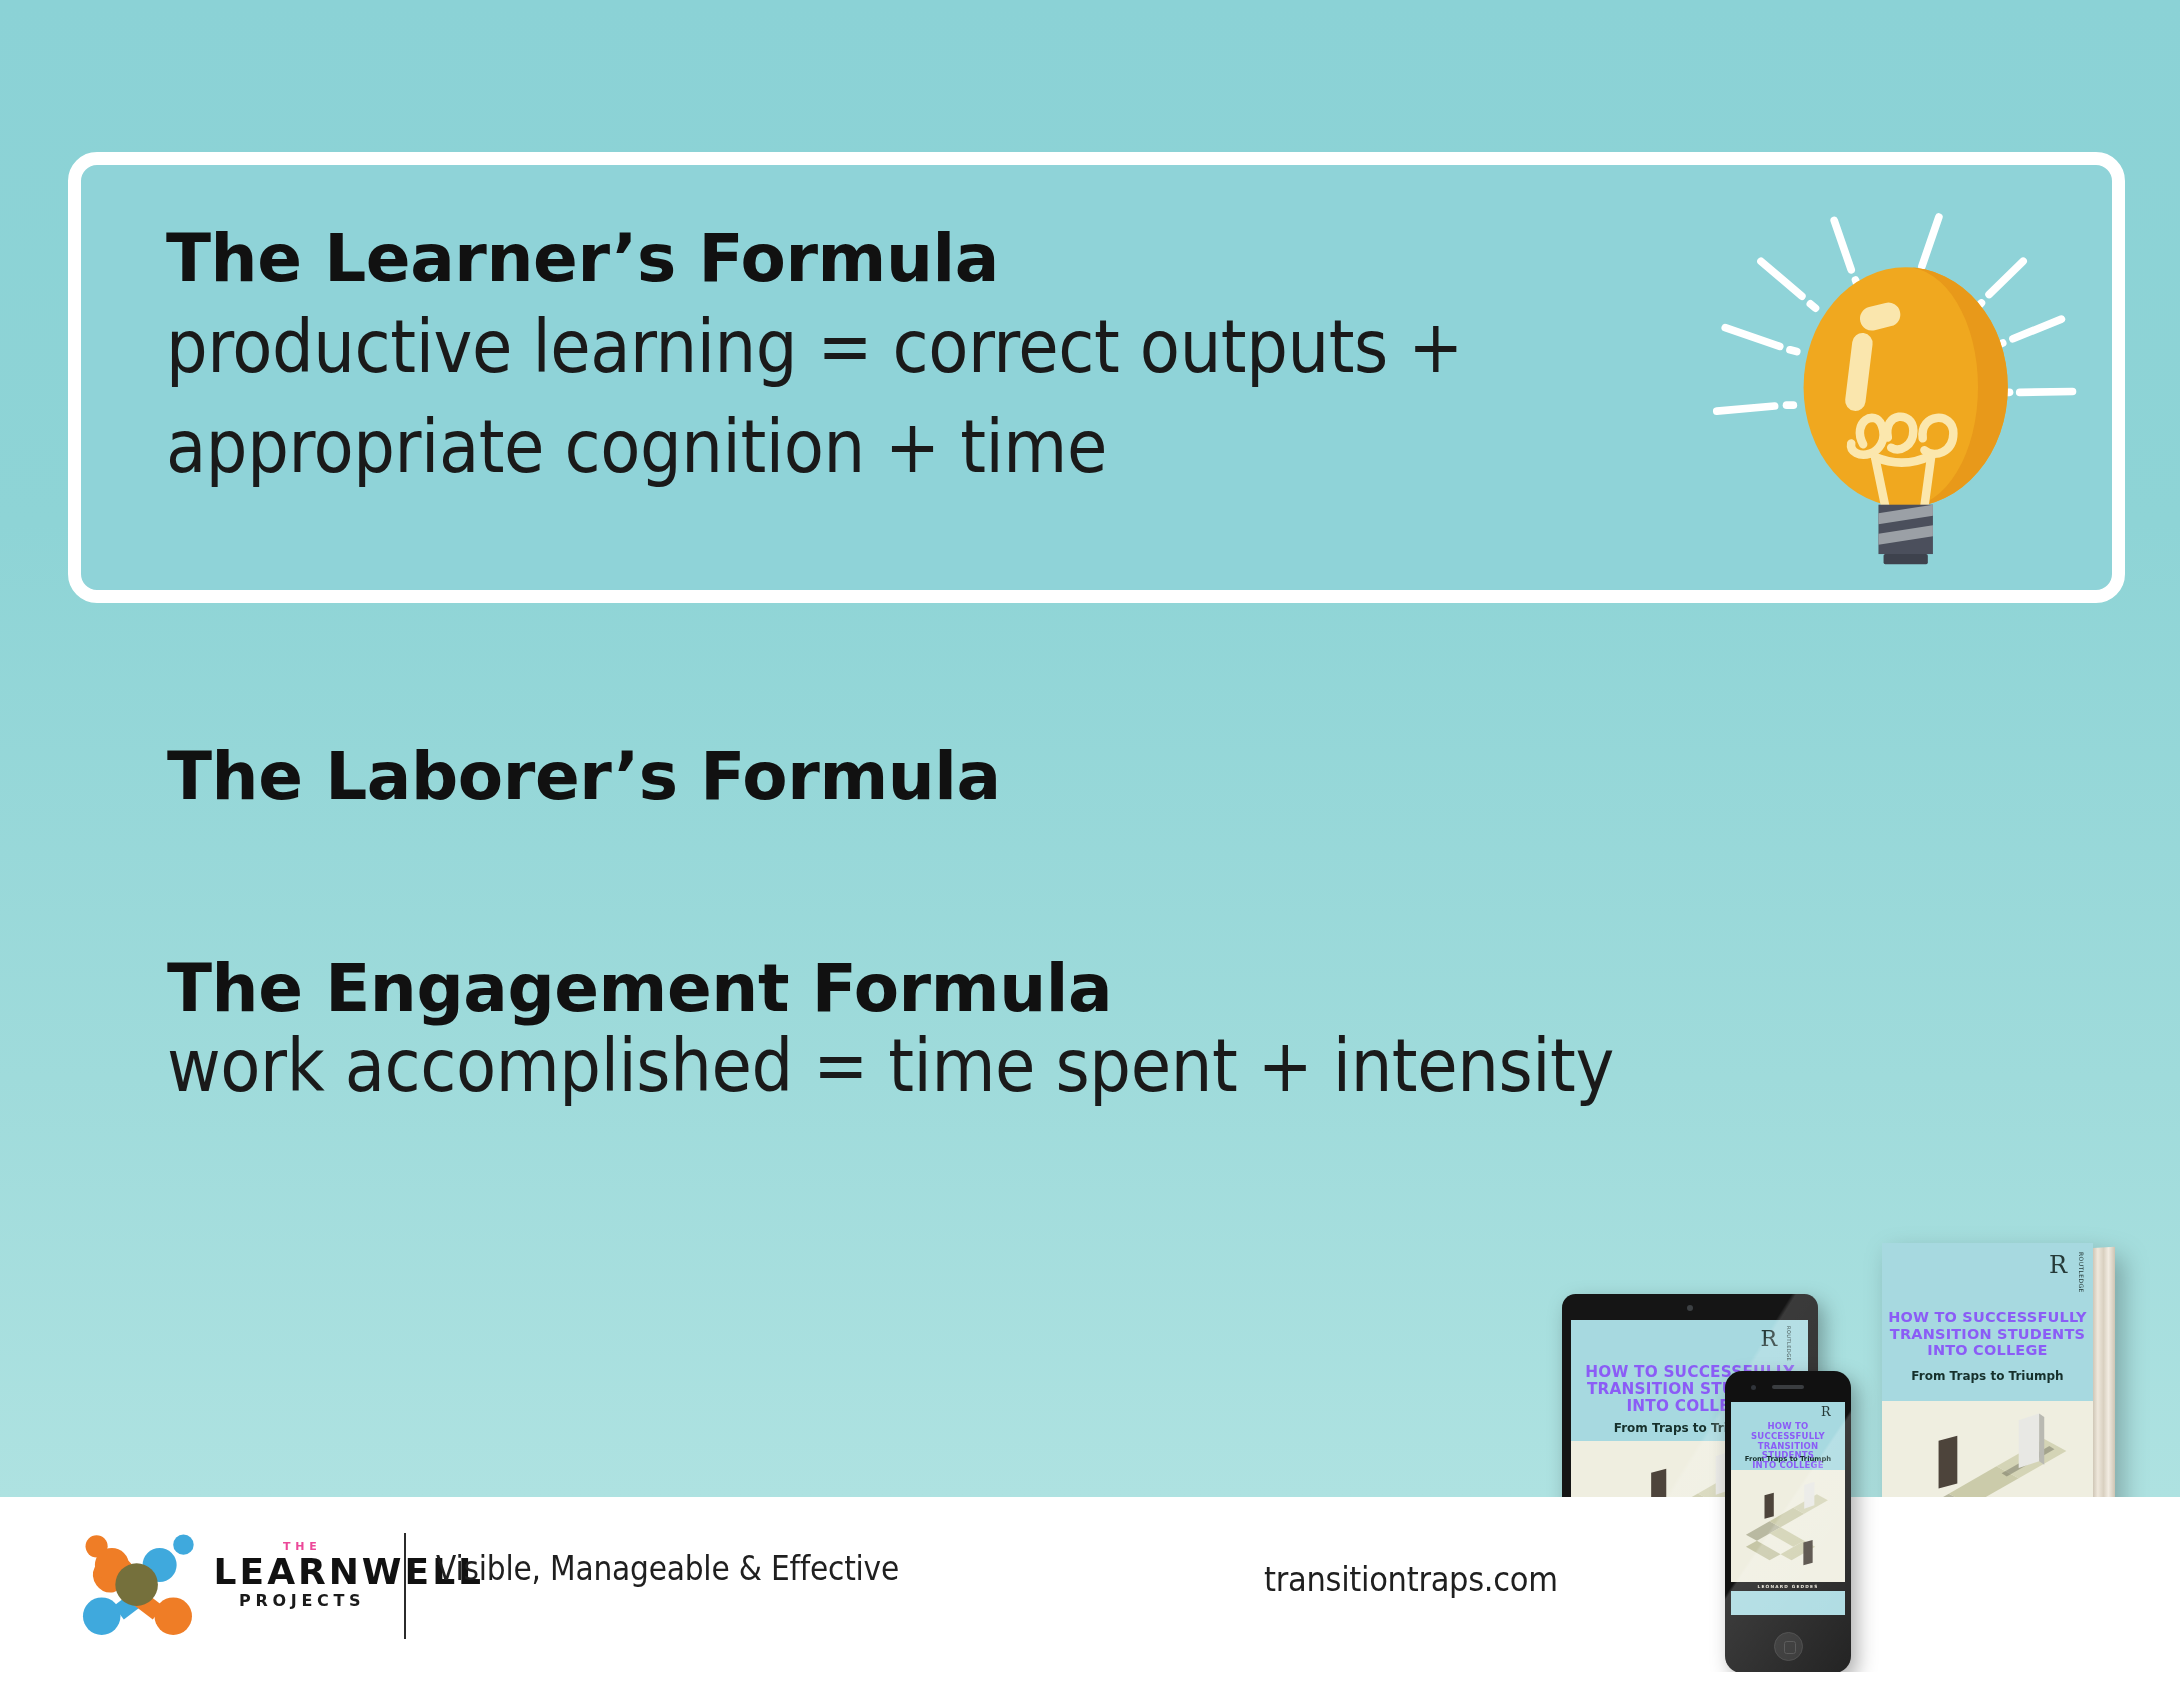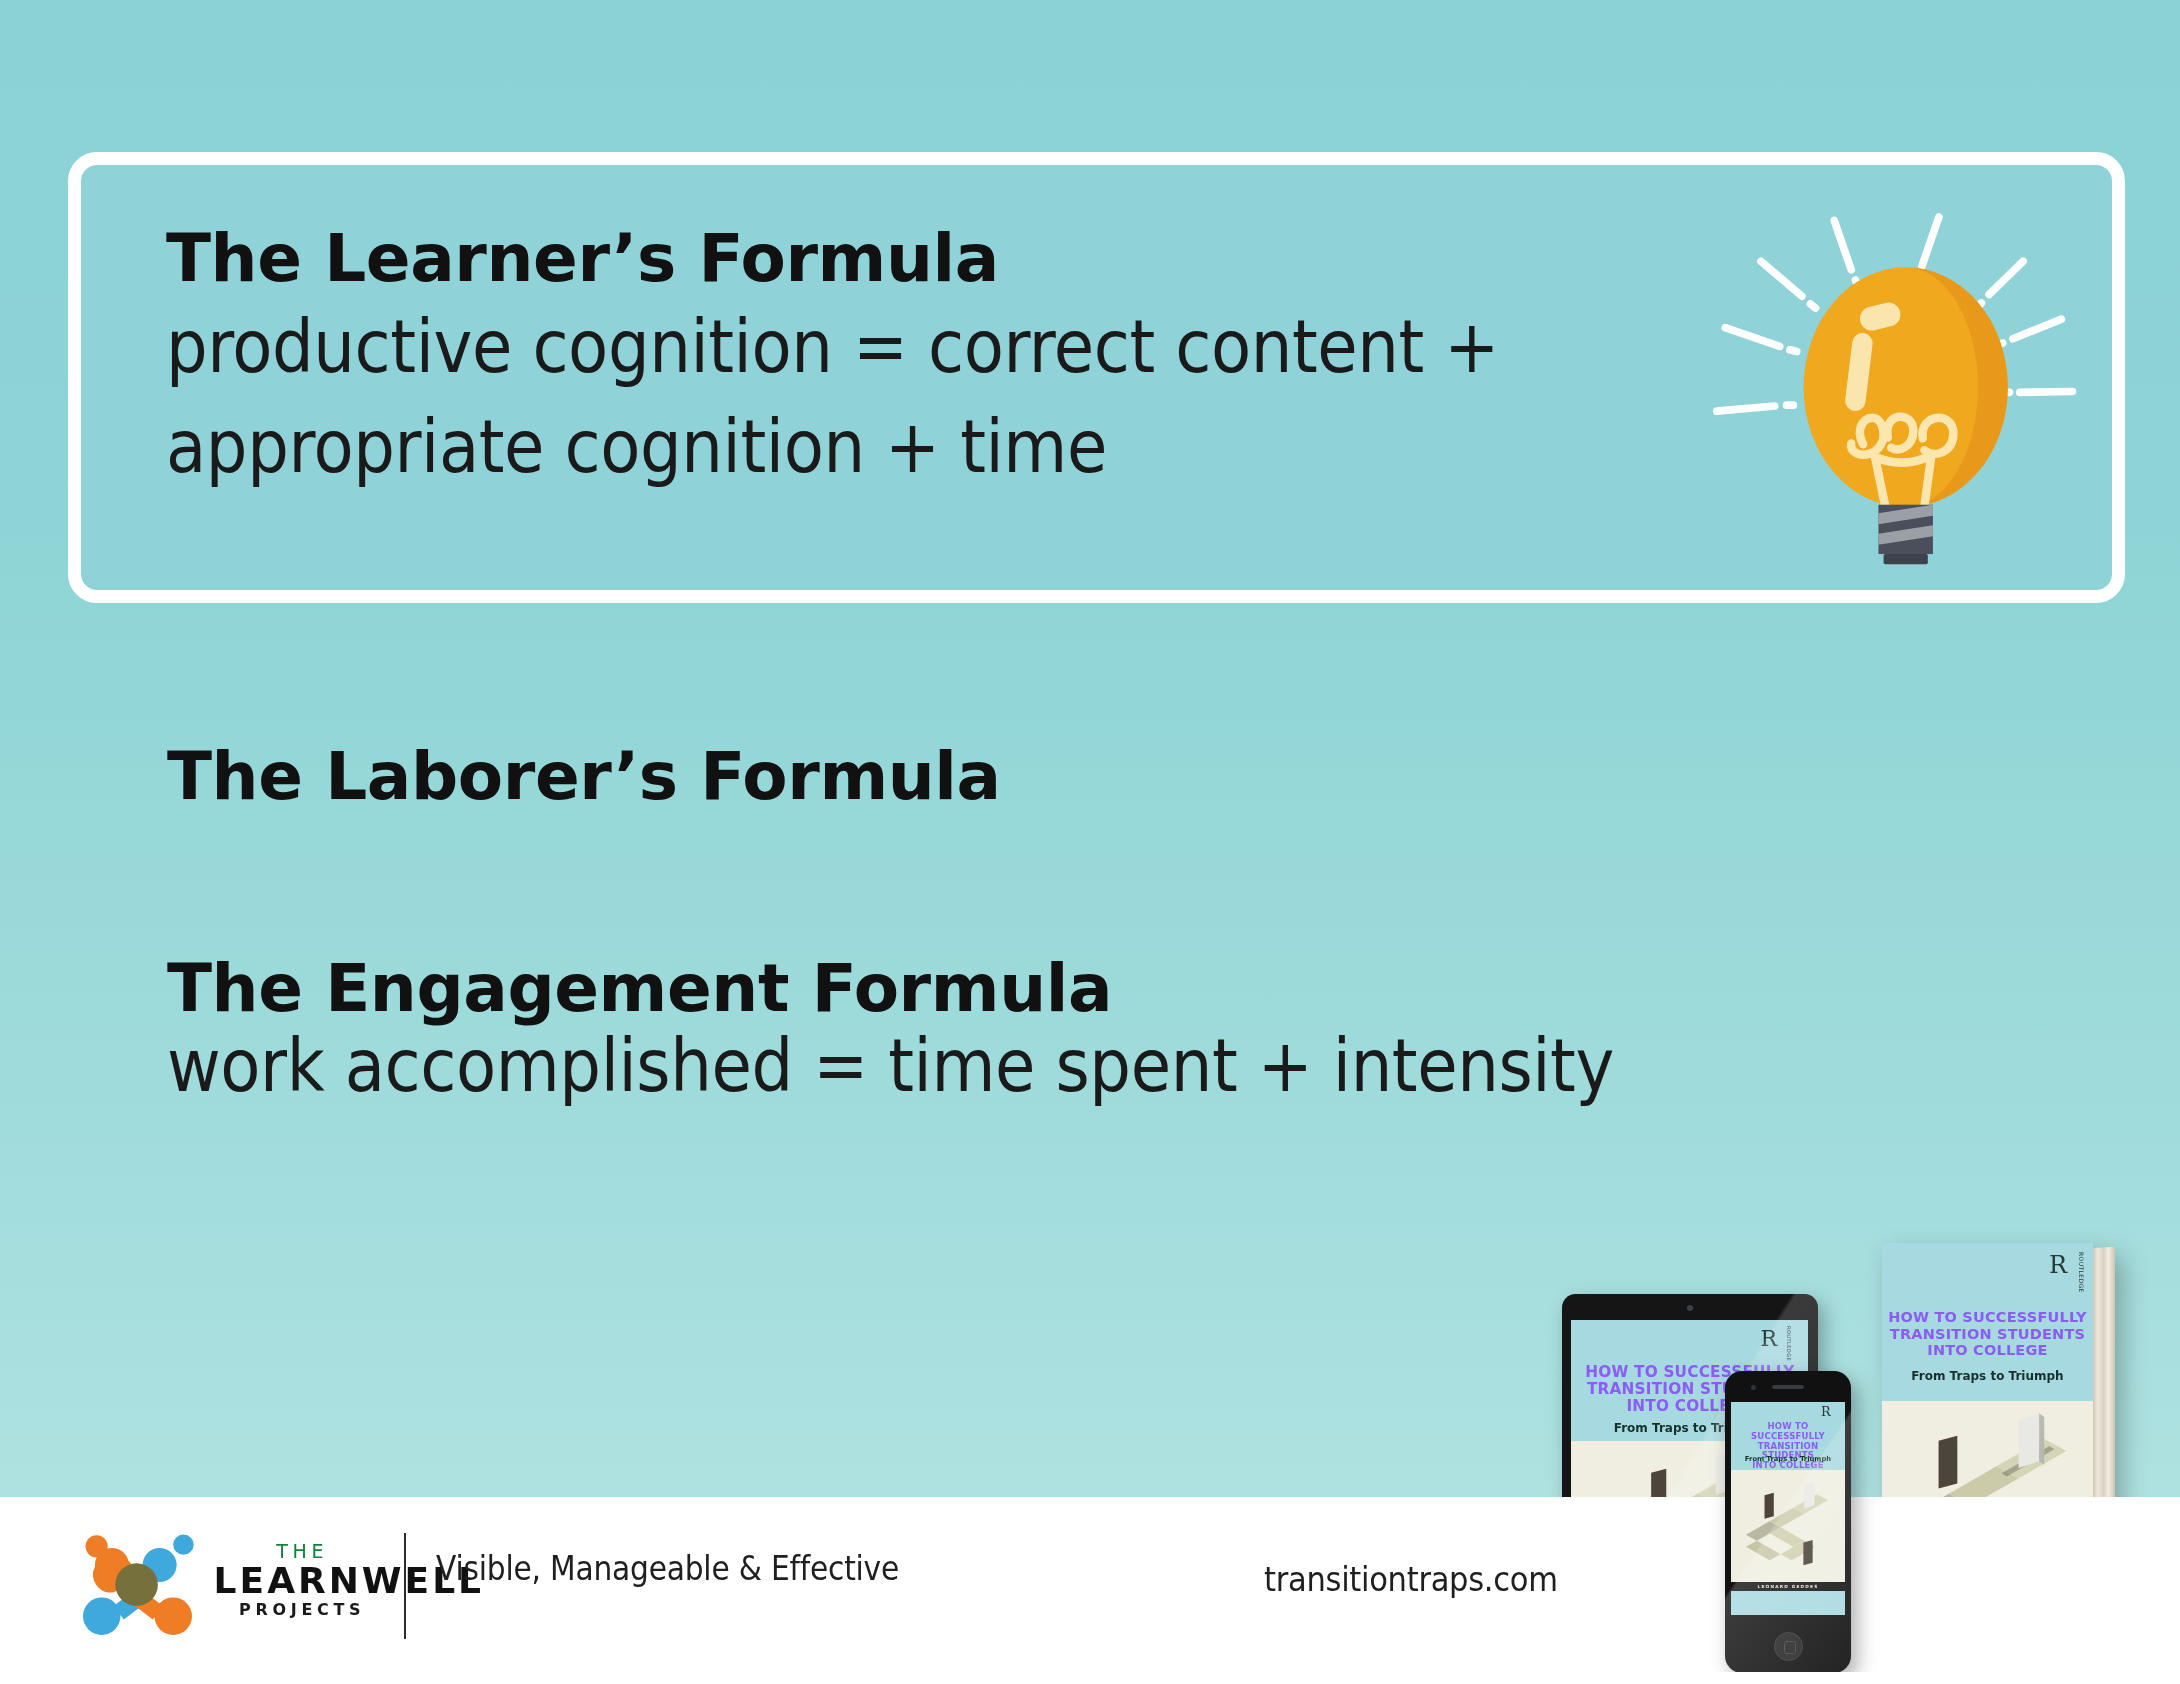--- a/index.html
+++ b/index.html
@@ -336,24 +336,24 @@
   }
   .logo-word {
     position: absolute;
     left: 211px;
     top: 1540px;
     width: 179px;
     text-align: center;
   }
   .logo-the {
     font-family: "DejaVu Sans", sans-serif;
-    font-size: 19px;
-    font-weight: 400;
+    font-size: 11px;
+    font-weight: 700;
     letter-spacing: 4.7px;
-    color: #15803d;
+    color: #ec4899;
     margin-left: 3.4px;
   }
   .logo-main {
     font-family: "DejaVu Sans", sans-serif;
     font-size: 36px;
     font-weight: 700;
     letter-spacing: 3px;
     color: #111111;
     line-height: 1.05;
     margin-left: 2.6px;
@@ -401,21 +401,21 @@
 
 <div class="slide">
 
   <div class="canvas"></div>
 
   <div class="formula-card">
     <div class="formula-card-inner">
 
       <div class="f-title card-title">The Learner’s Formula</div>
 
-      <div class="f-body card-line1">productive cognition = correct content +</div>
+      <div class="f-body card-line1">productive learning = correct outputs +</div>
 
       <div class="f-body card-line2">appropriate cognition + time</div>
     </div>
   </div>
 
   <div class="bulb-wrap">
     <svg width="409" height="400" viewBox="0 0 480 470" xmlns="http://www.w3.org/2000/svg">
       <g stroke="#ffffff" stroke-linecap="round" fill="none">
 
         <line x1="10" y1="268" x2="78" y2="262" stroke-width="9"></line>

